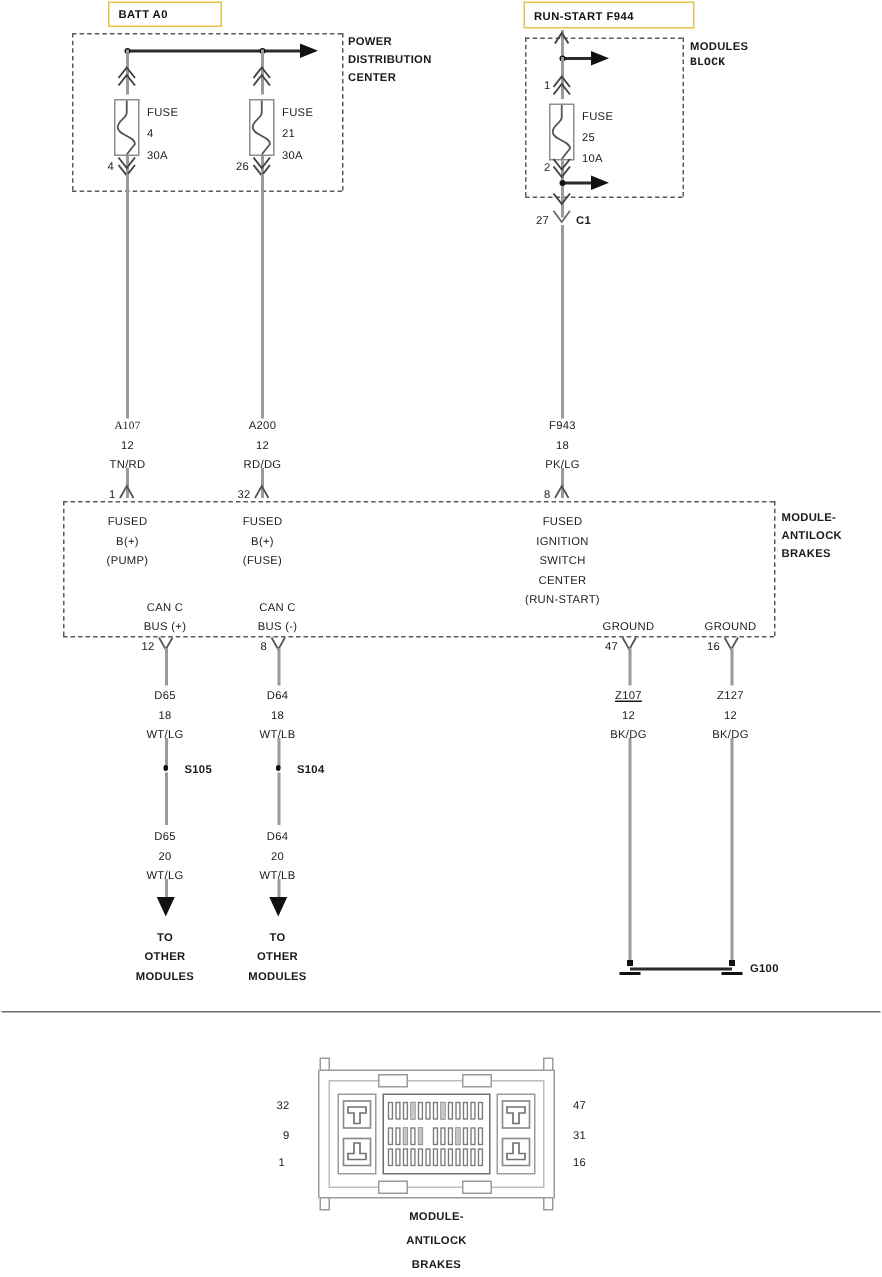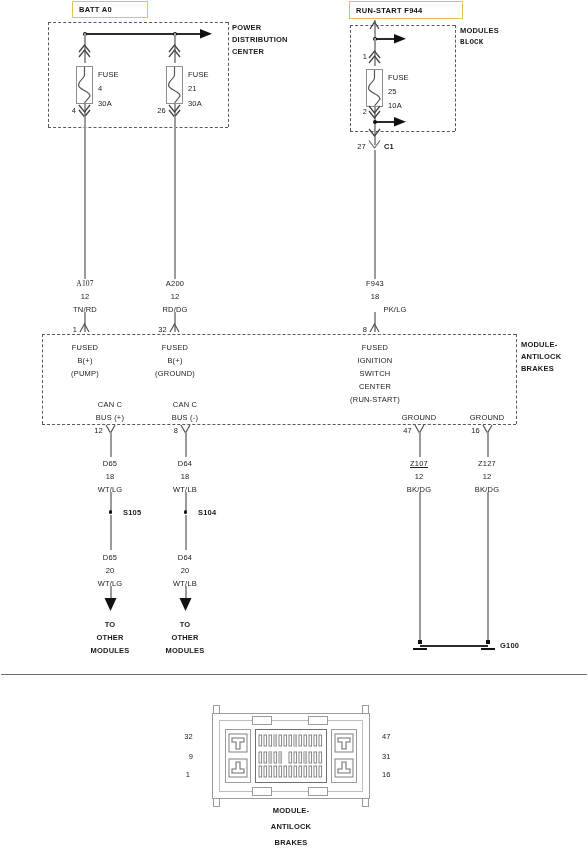--- a/index.html
+++ b/index.html
@@ -203,21 +203,21 @@
   <div class="t tc" style="left:85px;top:279px;font-family:Liberation Serif, serif;">A107</div>
   <div class="t tc" style="left:85px;top:292px;">12</div>
   <div class="t tc" style="left:85px;top:305px;">TN/RD</div>
 
   <div class="t tc" style="left:175px;top:279px;">A200</div>
   <div class="t tc" style="left:175px;top:292px;">12</div>
   <div class="t tc" style="left:175px;top:305px;">RD/DG</div>
 
   <div class="t tc" style="left:375px;top:279px;">F943</div>
   <div class="t tc" style="left:375px;top:292px;">18</div>
-  <div class="t tc" style="left:375px;top:305px;margin-left:20px;">PK/LG</div>
+  <div class="t tc" style="left:375px;top:305px;">PK/LG</div>
 
   <div class="vw" style="left:84px;top:312px;height:20px;"></div>
   <svg class="abs" style="left:79px;top:322px;" width="12" height="12">
     <polyline points="1,10 5.5,2 10,10" fill="none" stroke="#555" stroke-width="1.2"></polyline>
   </svg>
   <div class="t tr" style="left:77px;top:325px;">1</div>
 
   <div class="vw" style="left:174px;top:312px;height:20px;"></div>
   <svg class="abs" style="left:169px;top:322px;" width="12" height="12">
     <polyline points="1,10 5.5,2 10,10" fill="none" stroke="#555" stroke-width="1.2"></polyline>
@@ -238,21 +238,21 @@
   <div class="t tb" style="left:521px;top:340px;">MODULE-</div>
   <div class="t tb" style="left:521px;top:352px;">ANTILOCK</div>
   <div class="t tb" style="left:521px;top:364px;">BRAKES</div>
 
   <div class="t tc" style="left:85px;top:343px;">FUSED</div>
   <div class="t tc" style="left:85px;top:356px;">B(+)</div>
   <div class="t tc" style="left:85px;top:369px;">(PUMP)</div>
 
   <div class="t tc" style="left:175px;top:343px;">FUSED</div>
   <div class="t tc" style="left:175px;top:356px;">B(+)</div>
-  <div class="t tc" style="left:175px;top:369px;">(GROUND)</div>
+  <div class="t tc" style="left:175px;top:369px;">(FUSE)</div>
 
   <div class="t tc" style="left:375px;top:343px;">FUSED</div>
   <div class="t tc" style="left:375px;top:356px;">IGNITION</div>
   <div class="t tc" style="left:375px;top:369px;">SWITCH</div>
   <div class="t tc" style="left:375px;top:382px;">CENTER</div>
   <div class="t tc" style="left:375px;top:395px;">(RUN-START)</div>
 
   <div class="t tc" style="left:110px;top:400px;">CAN C</div>
   <div class="t tc" style="left:110px;top:413px;">BUS (+)</div>
 

